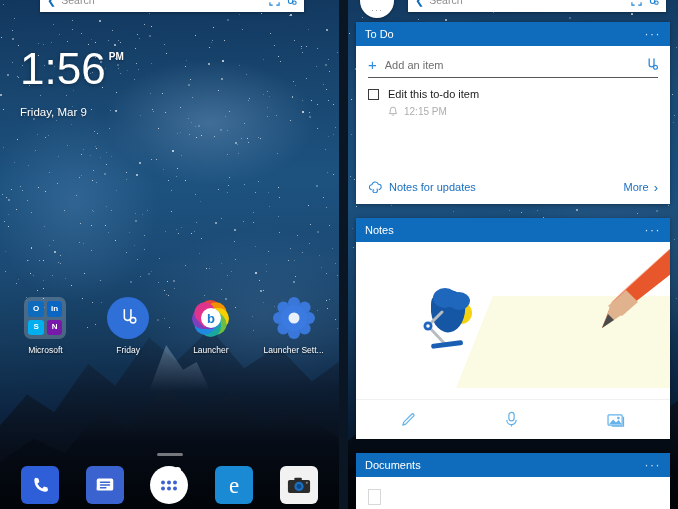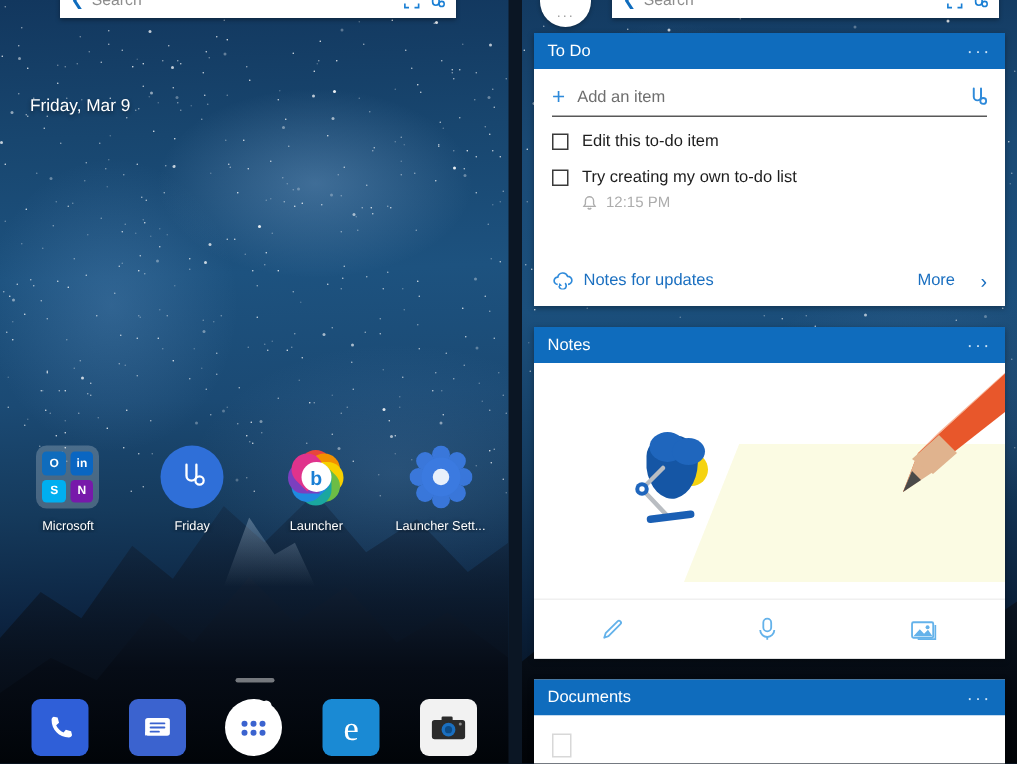--- a/index.html
+++ b/index.html
@@ -150,21 +150,21 @@
   .todo-txt { color:#1d1d1d; font-size:11px; line-height:1.25; }
   .todo-sub { display:flex; align-items:center; gap:6px; margin:4px 0 0 32px; }
   .bell { color:#adadad; font-size:10px; }
   .todo-time { color:#adadad; font-size:10px; }
 
   #todo-footer { position:absolute; left:0; bottom:0; width:100%; height:34px;
                  display:flex; align-items:center; justify-content:space-between; padding:0 12px; }
   #upd-left { display:flex; align-items:center; gap:7px; }
   #upd-icon { color:#2e8ada; font-size:12px; }
   #upd-text { color:#1a6fc0; font-size:11px; }
-  #more-link { color:#1a6fc0; font-size:11px; display:flex; align-items:center; gap:17px; }
+  #more-link { color:#1a6fc0; font-size:11px; display:flex; align-items:center; gap:5px; }
 
   
   #card-notes { top:218px; height:221px; }
   #notes-body { position:relative; height:197px; overflow:hidden; background:#fff; }
   #notes-title { text-align:center; color:#1b1b1b; font-size:15.5px; font-weight:700; padding-top:17px; }
   #paper { position:absolute; left:100px; top:54px; width:230px; height:92px; background:#fbfbe3;
            clip-path: polygon(16% 0%, 100% 0%, 100% 100%, 0% 100%); }
   #lamp { position:absolute; left:59px; top:40px; width:72px; height:74px; }
   #pencil { position:absolute; left:208px; top:-10px; width:140px; height:120px; }
   #notes-actions { position:absolute; left:0; bottom:0; width:100%; height:40px; background:#fff;
@@ -622,20 +622,24 @@
       </span>
       <span class="sb-ico">
         <svg width="12" height="11" viewBox="0 0 14 12">
             <path d="M4 1v6a2.5 2.5 0 005 0V1" fill="none" stroke="#1a7fd4" stroke-width="1.3"></path>
             <circle cx="11" cy="8.5" r="2" fill="none" stroke="#1a7fd4" stroke-width="1.2"></circle>
           </svg>
       </span>
     </div>
 
     <div id="clock-block">
+      <div id="time-row">
+        <span id="time">1:56</span>
+        <span id="ampm">PM</span>
+      </div>
       <div id="date">Friday, Mar 9</div>
     </div>
 
 
     <div id="app-row">
 
       <div class="app">
         <div class="app-ico">
           <div class="folder">
             <span style="background:#0f6cbd">O</span>
@@ -1053,24 +1057,20 @@
             </svg>
         </span>
       </div>
       <div id="add-underline"></div>
 
       <div class="todo-item">
         <span class="chk"></span>
         <span class="todo-txt">Edit this to-do item</span>
       </div>
 
-      <div class="todo-item">
-        <span class="chk"></span>
-        <span class="todo-txt">Try creating my own to-do list</span>
-      </div>
       <div class="todo-sub">
         <span class="bell">
           <svg width="10" height="11" viewBox="0 0 11 12">
               <path d="M5.5 1.2a3 3 0 00-3 3v2.4L1.4 8.3h8.2L8.5 6.6V4.2a3 3 0 00-3-3z" fill="none" stroke="#adadad" stroke-width="1"></path>
               <path d="M4.3 9.4a1.3 1.3 0 002.4 0" fill="none" stroke="#adadad" stroke-width="1"></path>
             </svg>
         </span>
         <span class="todo-time">12:15 PM</span>
       </div>
 

